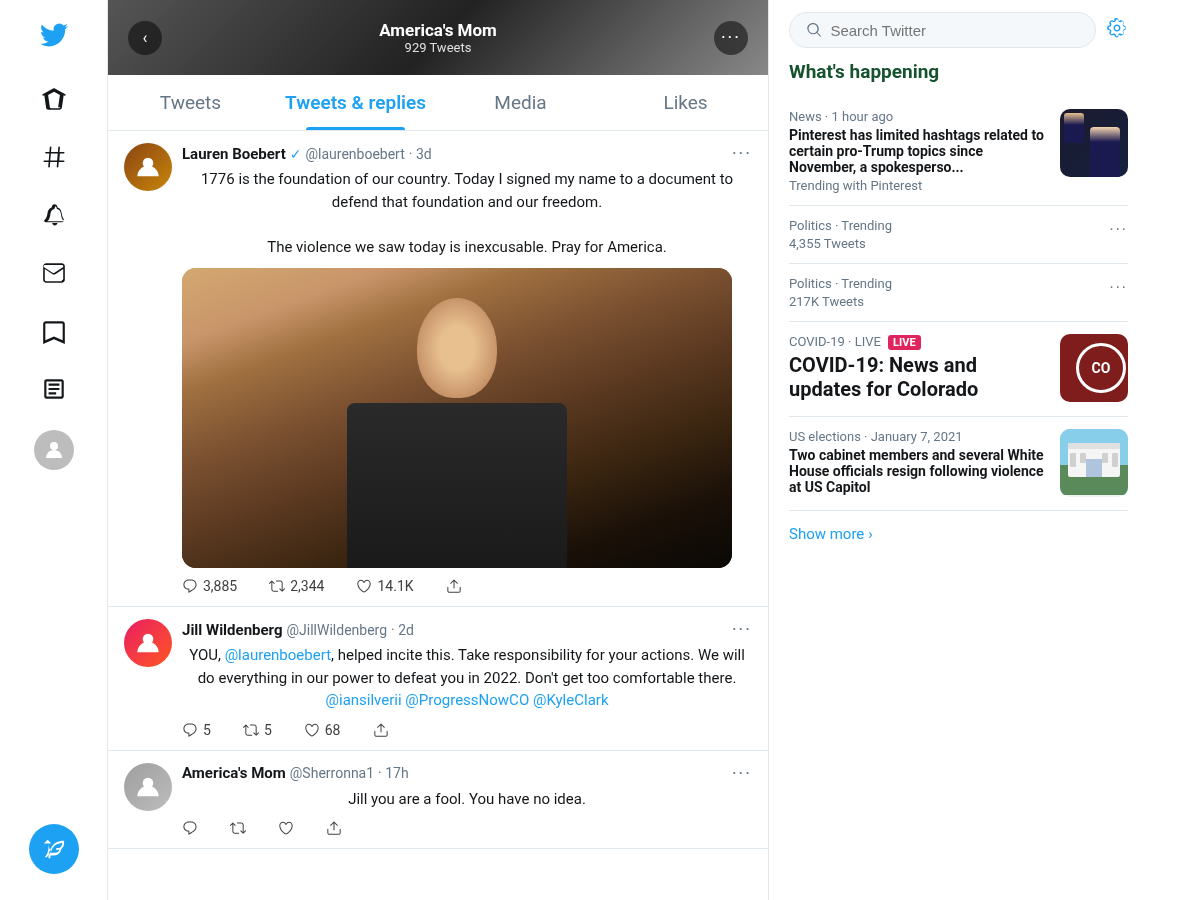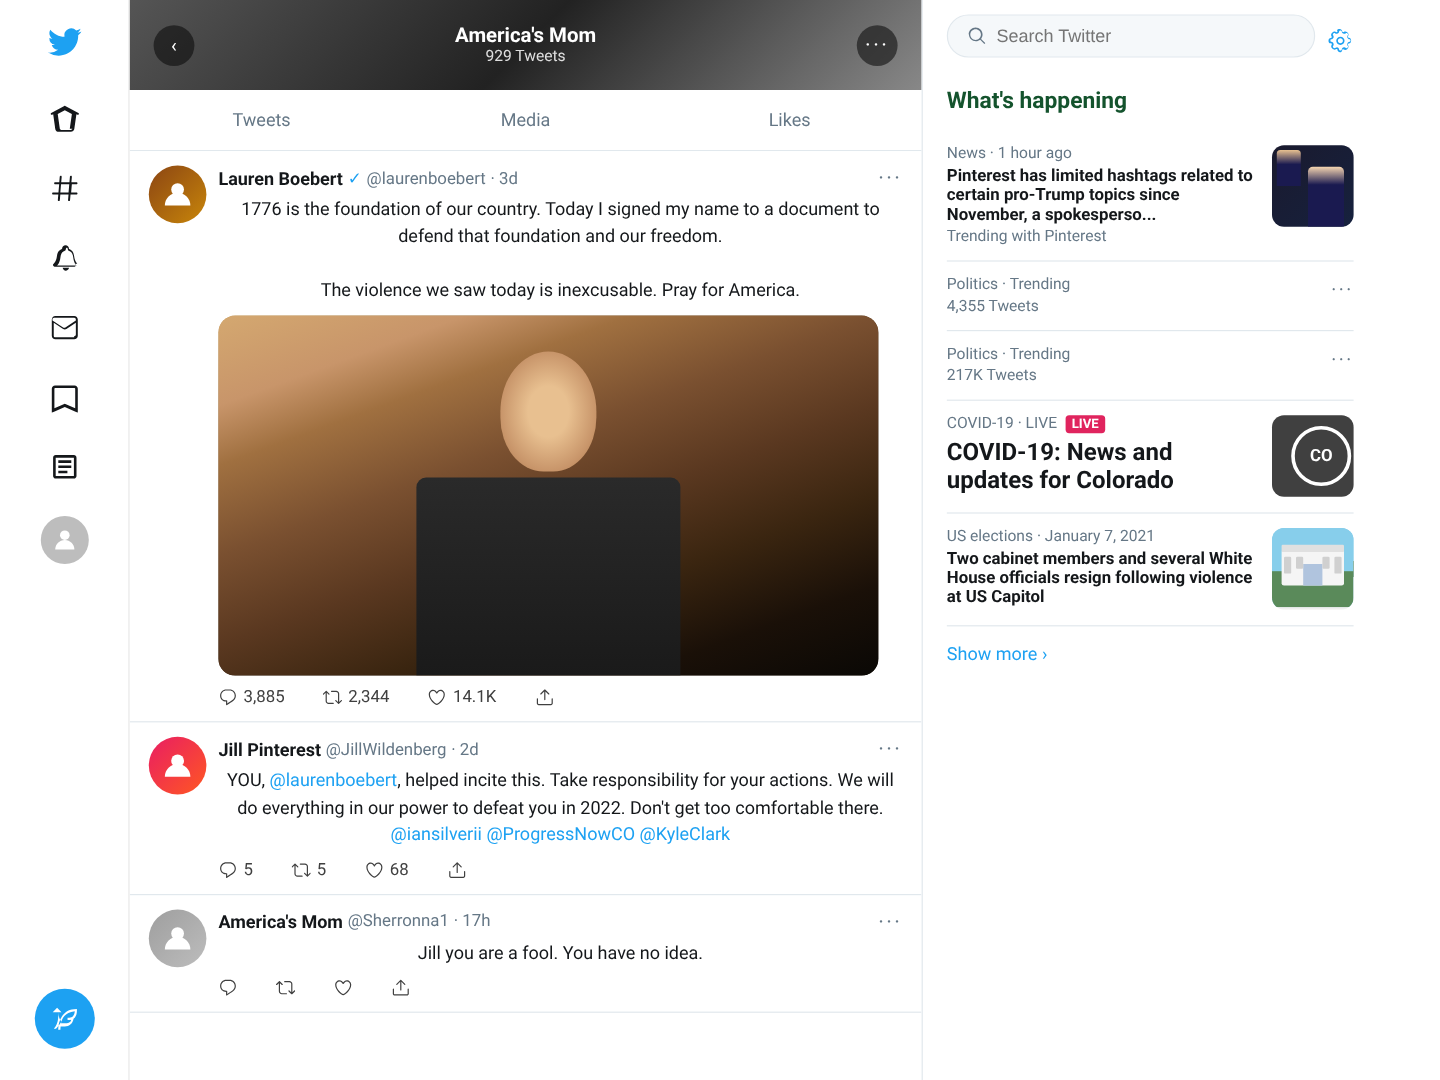--- a/index.html
+++ b/index.html
@@ -106,21 +106,21 @@
     
     .tabs {
       display: flex;
       border-bottom: 1px solid #e1e8ed;
       background: #fff;
     }
     .tab {
       flex: 1;
       text-align: center;
       padding: 16px 0;
-      font-size: 15px;
+      font-size: 19px;
       color: #657786;
       cursor: pointer;
       position: relative;
     }
     .tab.active { color: #1da1f2; font-weight: 600; }
     .tab.active::after {
       content: '';
       position: absolute;
       bottom: 0; left: 20%; right: 20%;
       height: 3px;
@@ -316,21 +316,21 @@
     .trump-figure {
       width: 30px;
       height: 50px;
       background: linear-gradient(180deg, #f5d5b0 0%, #1a1a50 30%, #1a1a50 100%);
       border-radius: 4px 4px 0 0;
       position: absolute;
       right: 8px;
       bottom: 0;
     }
     .trend-thumb-covid {
-      background: #404040;
+      background: #7f1d1d;
       display: flex; align-items: center; justify-content: center; padding-left: 14px;
     }
     .co-circle {
       width: 50px;
       height: 50px;
       border: 3px solid #fff;
       border-radius: 50%;
       display: flex; align-items: center; justify-content: center;
       color: white; font-weight: bold; font-size: 14px;
     }
@@ -419,20 +419,21 @@
     <div class="back-btn">‹</div>
     <div class="profile-header-info">
       <div class="profile-header-name">America's Mom</div>
       <div class="profile-header-count">929 Tweets</div>
     </div>
     <div class="more-btn">···</div>
   </div>
 
   <div class="tabs">
     <div class="tab">Tweets</div>
+    <div class="tab active">Tweets &amp; replies</div>
     <div class="tab">Media</div>
     <div class="tab">Likes</div>
   </div>
 
   <div class="feed">
 
     <div class="tweet">
       <div class="tweet-avatar lauren">
         <svg viewBox="0 0 24 24" width="32" height="32" fill="#fff">
             <circle cx="12" cy="9" r="4"></circle>
@@ -485,21 +486,21 @@
     <div class="tweet">
       <div class="tweet-avatar jill">
         <svg viewBox="0 0 24 24" width="32" height="32" fill="#fff">
             <circle cx="12" cy="9" r="4"></circle>
             <path d="M20 19c0-4.418-3.582-8-8-8s-8 3.582-8 8"></path>
           </svg>
       </div>
       <div class="tweet-body">
         <div class="tweet-header">
           <div class="tweet-user-info">
-            <span class="tweet-name">Jill Pinterest</span>
+            <span class="tweet-name">Jill Wildenberg</span>
             <span class="tweet-handle">@JillWildenberg</span>
             <span class="tweet-time">· 2d</span>
           </div>
           <div class="tweet-more">···</div>
         </div>
         <div class="tweet-text">
           YOU, <span class="tweet-mention">@laurenboebert</span>, helped incite this. Take responsibility for your actions. We will do everything in our power to defeat you in 2022. Don't get too comfortable there. <span class="tweet-mention">@iansilverii</span> <span class="tweet-mention">@ProgressNowCO</span> <span class="tweet-mention">@KyleClark</span>
         </div>
         <div class="tweet-actions">
           <div class="tweet-action">
@@ -572,21 +573,21 @@
         </div>
       </div>
     </div>
 
   </div>
 </div>
 
 <div class="right-sidebar">
 
   <div class="search-row">
-    <div class="search-bar" style="flex:1; margin-right:10px; margin-bottom:12px;">
+    <div class="search-bar" style="flex:1; margin-right:10px; margin-bottom:0;">
       <svg viewBox="0 0 24 24" width="18" height="18" fill="#657786">
           <path d="M10.25 3.75c-3.59 0-6.5 2.91-6.5 6.5s2.91 6.5 6.5 6.5c1.795 0 3.419-.726 4.596-1.904 1.178-1.177 1.904-2.801 1.904-4.596 0-3.59-2.91-6.5-6.5-6.5zm-8.5 6.5c0-4.694 3.806-8.5 8.5-8.5s8.5 3.806 8.5 8.5c0 1.986-.682 3.814-1.814 5.262l4.776 4.775c.293.294.293.768 0 1.06-.293.294-.767.294-1.06 0l-4.776-4.775c-1.448 1.132-3.276 1.814-5.262 1.814-4.694 0-8.5-3.806-8.5-8.5z"></path>
         </svg>
       <input type="text" placeholder="Search Twitter" style="">
     </div>
     <div style="color:#1da1f2; cursor:pointer; flex-shrink:0;">
       <svg viewBox="0 0 24 24" width="22" height="22" fill="#1da1f2">
           <path d="M12 8.21c-2.09 0-3.79 1.7-3.79 3.79s1.7 3.79 3.79 3.79 3.79-1.7 3.79-3.79-1.7-3.79-3.79-3.79zm0 6.08c-1.262 0-2.29-1.026-2.29-2.29S10.74 9.71 12 9.71s2.29 1.026 2.29 2.29-1.026 2.29-2.29 2.29z"></path>
           <path d="M12.36 22.375h-.722c-1.183 0-2.154-.888-2.262-2.064l-.014-.147c-.025-.287-.207-.533-.472-.644l-.053-.022c-.265-.11-.573-.082-.806.073l-.12.08c-.96.636-2.256.492-3.05-.348l-.51-.51c-.8-.795-.943-2.09-.348-3.05l.078-.12c.155-.233.183-.542.074-.806l-.022-.053c-.109-.267-.357-.447-.644-.472l-.15-.014C2.088 14.517 1.2 13.546 1.2 12.36v-.722c0-1.183.888-2.154 2.064-2.262l.147-.014c.287-.025.533-.207.644-.472l.022-.053c.11-.264.082-.573-.074-.806l-.078-.12c-.595-.96-.452-2.254.348-3.05l.51-.51c.795-.8 2.09-.943 3.05-.348l.12.077c.233.155.542.183.807.074l.053-.022c.267-.109.447-.357.472-.644l.014-.15C8.484 2.088 9.455 1.2 10.638 1.2h.722c1.183 0 2.154.888 2.262 2.064l.014.147c.025.287.207.533.472.644l.053.022c.265.11.573.082.806-.074l.12-.077c.96-.595 2.254-.452 3.05.348l.51.51c.8.796.943 2.09.348 3.05l-.078.12c-.155.233-.183.542-.074.806l.022.053c.109.267.357.447.644.472l.15.014c1.176.108 2.064 1.08 2.064 2.262v.722c0 1.183-.888 2.154-2.064 2.262l-.15.014c-.287.025-.533.207-.644.472l-.022.053c-.11.264-.082.573.074.806l.077.12c.595.96.452 2.254-.348 3.05l-.51.51c-.795.8-2.09.943-3.05.348l-.12-.077c-.233-.155-.541-.183-.806-.074l-.053.022c-.267.109-.447.357-.472.644l-.014.15c-.108 1.175-1.08 2.063-2.262 2.063zm-3.773-4.44c.3 0 .593.06.87.175.79.328 1.324 1.054 1.4 1.906l.014.147c.037.42.392.737.814.737h.722c.422 0 .777-.318.814-.737l.014-.147c.076-.853.61-1.578 1.4-1.906.787-.326 1.693-.182 2.338.37l.12.077c.35.23.82.176 1.11-.12l.51-.51c.29-.29.346-.758.12-1.11l-.077-.12c-.55-.645-.695-1.55-.37-2.337.328-.79 1.054-1.324 1.906-1.4l.15-.014c.42-.037.737-.392.737-.814v-.722c0-.422-.318-.777-.737-.814l-.15-.014c-.853-.076-1.578-.61-1.906-1.4-.326-.788-.18-1.692.37-2.338l.077-.12c.23-.35.176-.82-.12-1.11l-.51-.51c-.29-.29-.758-.346-1.11-.12l-.12.078c-.644.55-1.549.695-2.337.37-.79-.328-1.324-1.054-1.4-1.907l-.014-.146c-.037-.42-.392-.737-.814-.737h-.722c-.422 0-.777.318-.814.737l-.014.147c-.076.853-.61 1.578-1.4 1.906-.788.326-1.692.18-2.338-.37l-.12-.077c-.35-.23-.82-.176-1.11.12l-.51.51c-.29.29-.346.758-.12 1.11l.078.12c.55.645.695 1.55.37 2.337-.328.79-1.054 1.324-1.907 1.4l-.147.014c-.42.037-.737.392-.737.814v.722c0 .422.318.777.737.814l.147.014c.853.076 1.578.61 1.906 1.4.326.788.18 1.692-.37 2.338l-.077.12c-.23.35-.176.82.12 1.11l.51.51c.29.29.758.346 1.11.12l.12-.078c.37-.317.82-.48 1.468-.48z"></path>
         </svg>

